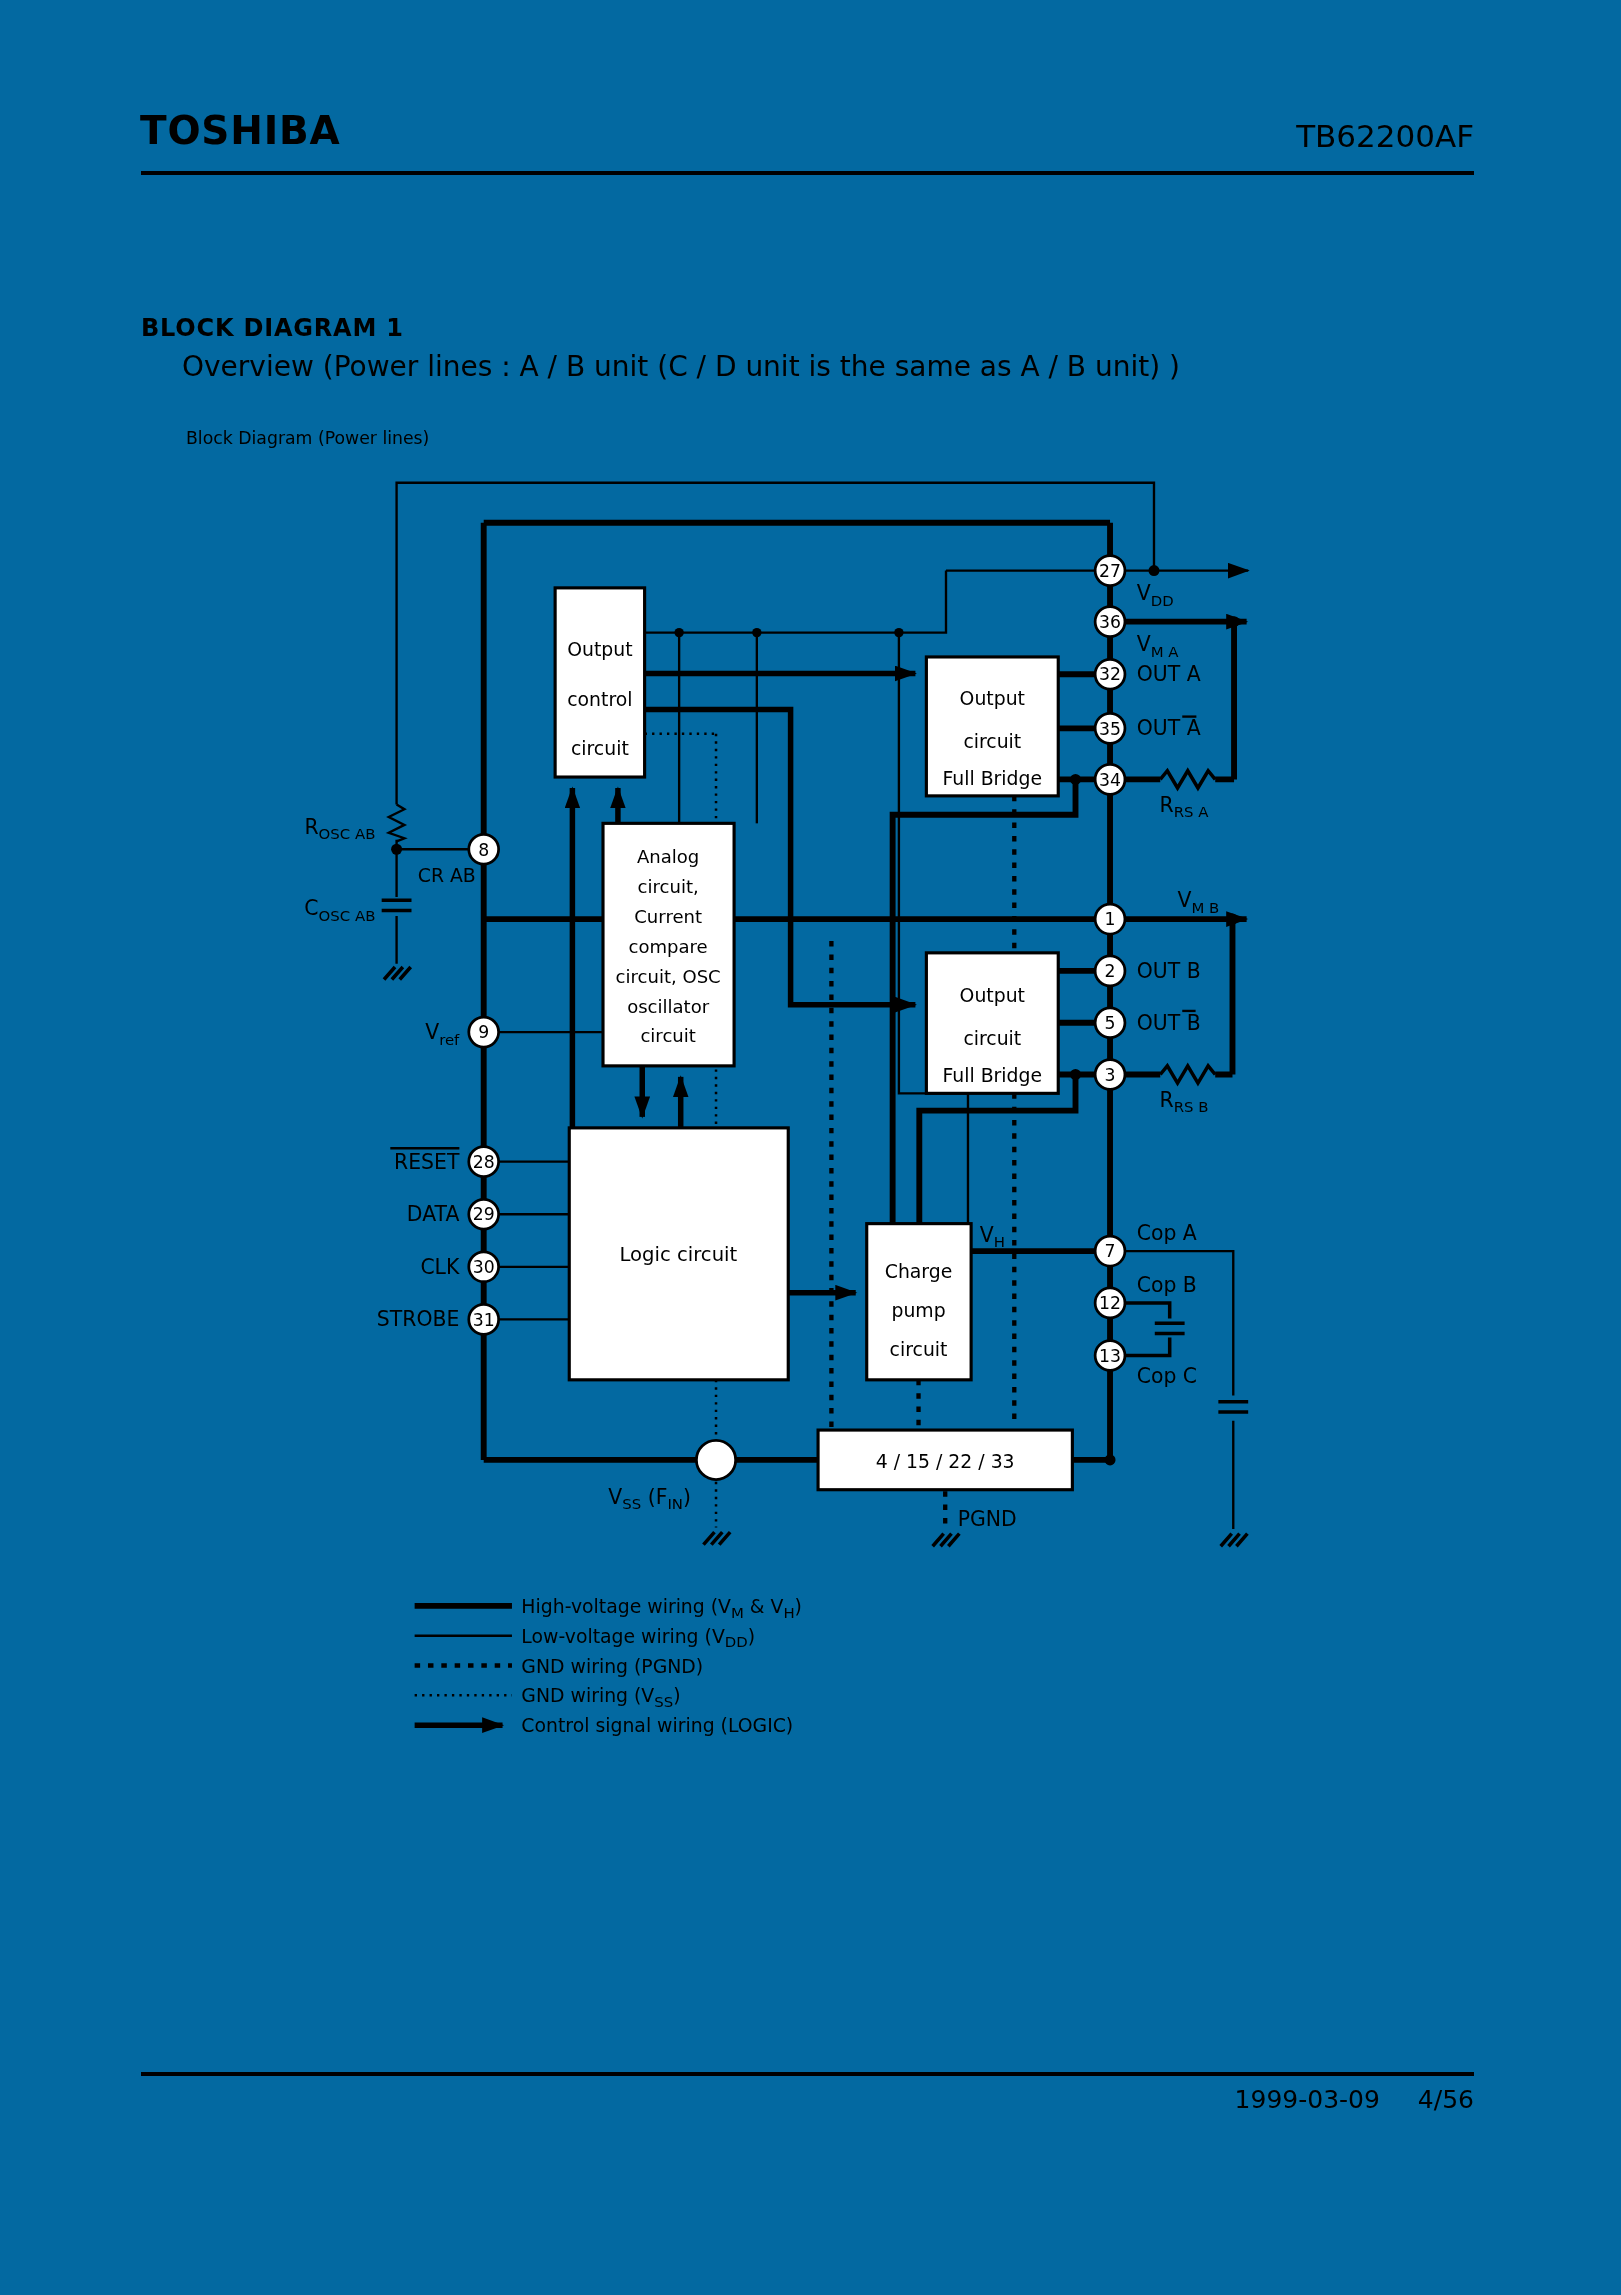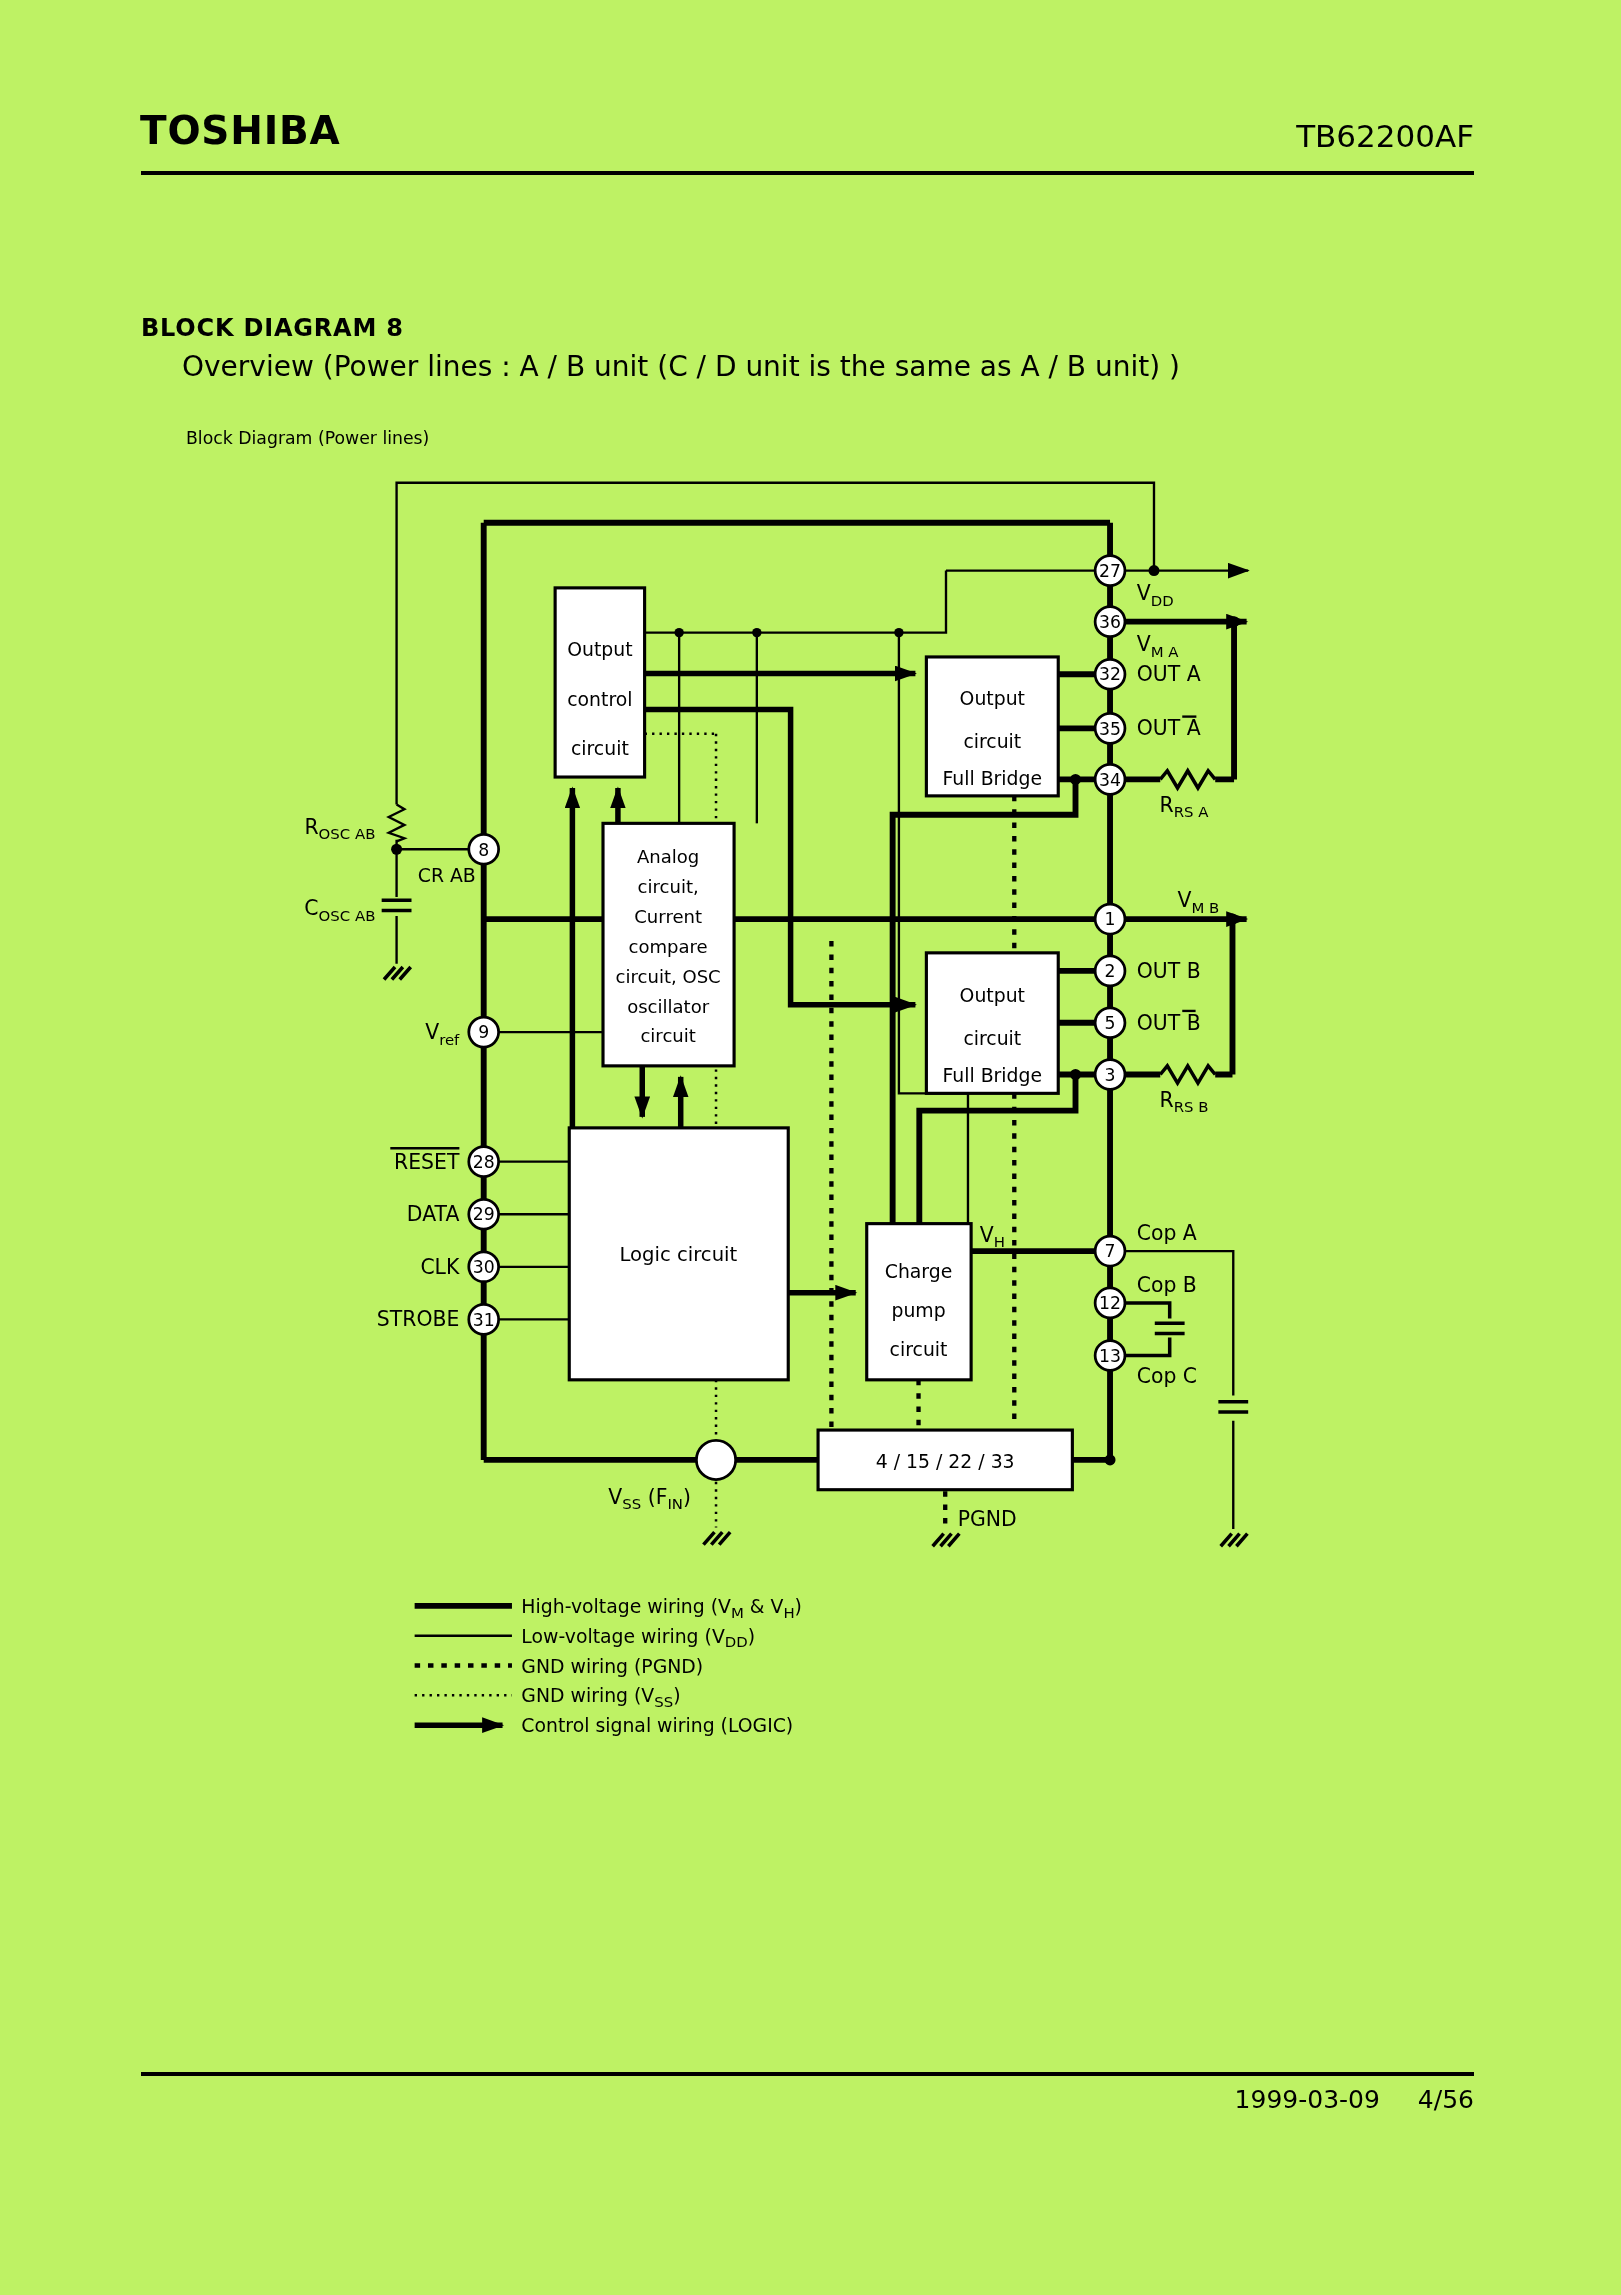--- a/index.html
+++ b/index.html
@@ -1,16 +1,16 @@
 <!DOCTYPE html>
 <html style="font-size:12.6px"><head>
 <meta charset="utf-8">
 <style>
   html,body{margin:0;padding:0;background:#fff;}
-  #page{position:relative;width:1622px;height:2295px;background:#bef264;
+  #page{position:relative;width:1622px;height:2295px;background:#0369a1;
         font-family:"DejaVu Sans","Liberation Sans",sans-serif;color:#000;}
   .brand{position:absolute;left:140px;top:108px;font-size:39px;font-weight:bold;letter-spacing:0.8px;}
   .part{position:absolute;right:148px;top:118px;font-size:31px;font-weight:500;}
   .hrule{position:absolute;left:141px;width:1333px;height:3.9px;background:#000;}
   .h-top{top:171px;}
   .h-bot{top:2072px;}
   .bd-head{position:absolute;left:141px;top:314px;font-size:24px;font-weight:bold;letter-spacing:0.8px;}
   .bd-sub{position:absolute;left:182px;top:350px;font-size:28px;}
   .bd-cap{position:absolute;left:186px;top:428px;font-size:17.3px;}
   .footer-txt{position:absolute;right:148px;top:2085px;font-size:25px;}
@@ -36,21 +36,21 @@
 </style>
 </head>
 <body>
 
 <div id="page">
 
   <div class="brand">TOSHIBA</div>
   <div class="part">TB62200AF</div>
   <div class="hrule h-top"></div>
 
-  <div class="bd-head">BLOCK DIAGRAM 8</div>
+  <div class="bd-head">BLOCK DIAGRAM 1</div>
   <div class="bd-sub">Overview (Power lines : A / B unit (C / D unit is the same as A / B unit) )</div>
   <div class="bd-cap">Block Diagram (Power lines)</div>
 
   <svg width="1622" height="2295" viewBox="0 0 2066 2924">
     <defs>
       <marker id="arr" markerUnits="userSpaceOnUse" markerWidth="30" markerHeight="24" refX="26" refY="10" orient="auto">
         <path d="M0,0 L28,10 L0,20 Z" fill="#000"></path>
       </marker>
       <g id="gnd">
         <path d="M-16,10 L-2,-6 M-6,10 L8,-6 M4,10 L18,-6" stroke="#000" stroke-width="4.5" fill="none"></path>

